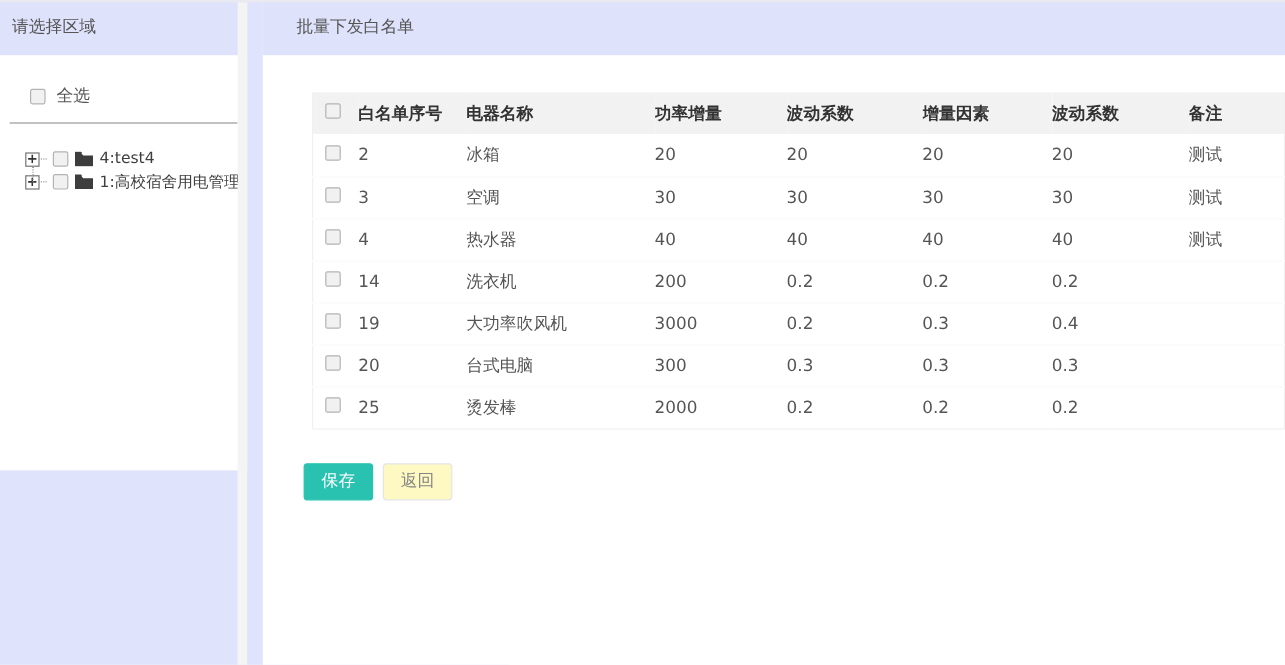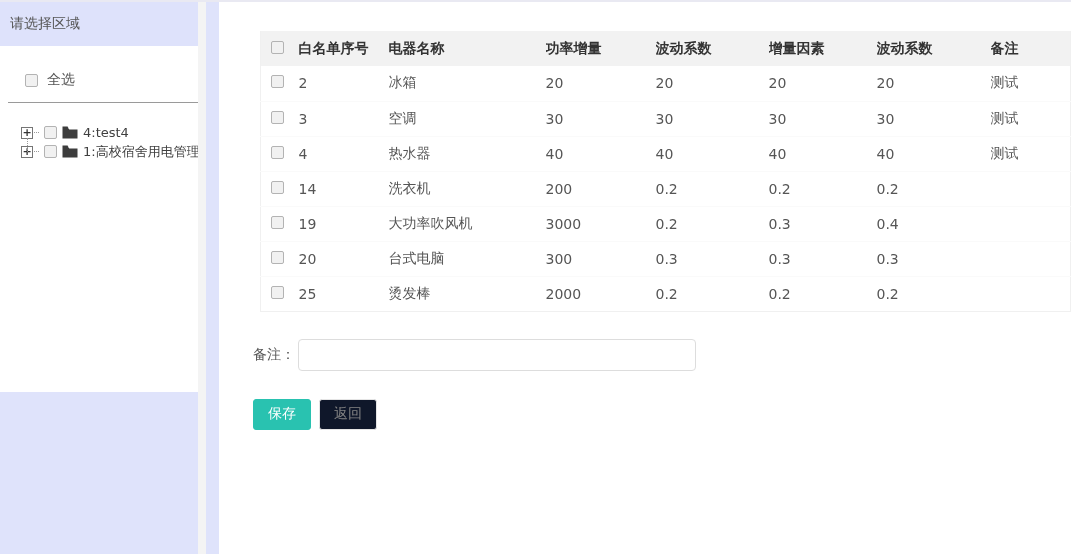--- a/index.html
+++ b/index.html
@@ -70,21 +70,21 @@
   .remark-row { display:flex; align-items:center; margin:27px 0 0 34px; }
   .remark-label { color:#555; font-size:14px; margin-right:3px; }
   .remark-input {
     width:398px; height:32px; border:1px solid #ddd; border-radius:4px;
     padding:0 8px; font-size:14px; color:#555; outline:none; background:#fff;
   }
   .btn-row { display:flex; gap:8px; margin:28px 0 0 34px; }
   .btn { height:31px; padding:0 14px; font-size:14px; border-radius:3px; cursor:pointer;
          font-family:"DejaVu Sans","Liberation Sans",sans-serif; }
   .btn-save { background:#29c2b0; color:#fff; border:1px solid #29c2b0; }
-  .btn-back { background:#0f172a; color:#858585; border:1px solid #e5e5e5; }
+  .btn-back { background:#fef9c3; color:#858585; border:1px solid #e5e5e5; }
 </style>
 </head>
 <body>
 
 <div class="top-line"></div>
 
 <div class="sidebar">
   <div class="panel-header">请选择区域</div>
 
   <div class="select-all">
@@ -119,20 +119,21 @@
           </svg>
       </span>
       <span class="tree-label">1:高校宿舍用电管理</span>
     </div>
   </div>
 
   <div class="sidebar-scrollbar"></div>
 </div>
 
 <div class="main">
+  <div class="panel-header">批量下发白名单</div>
 
   <table class="wl-table">
     <thead>
       <tr id="thead-row">
           <th><span class="cbx"></span></th>
           <th>白名单序号</th>
           <th>电器名称</th>
           <th>功率增量</th>
           <th>波动系数</th>
           <th>增量因素</th>
@@ -207,22 +208,18 @@
           <td>烫发棒</td>
           <td>2000</td>
           <td>0.2</td>
           <td>0.2</td>
           <td>0.2</td>
           <td></td>
         </tr>
       </tbody>
   </table>
 
-  <div class="remark-row">
-    <label class="remark-label">备注：</label>
-    <input class="remark-input" type="text" placeholder="" style="">
-  </div>
 
   <div class="btn-row">
     <button class="btn btn-save">保存</button>
     <button class="btn btn-back">返回</button>
   </div>
 </div>
 
 </body></html>

